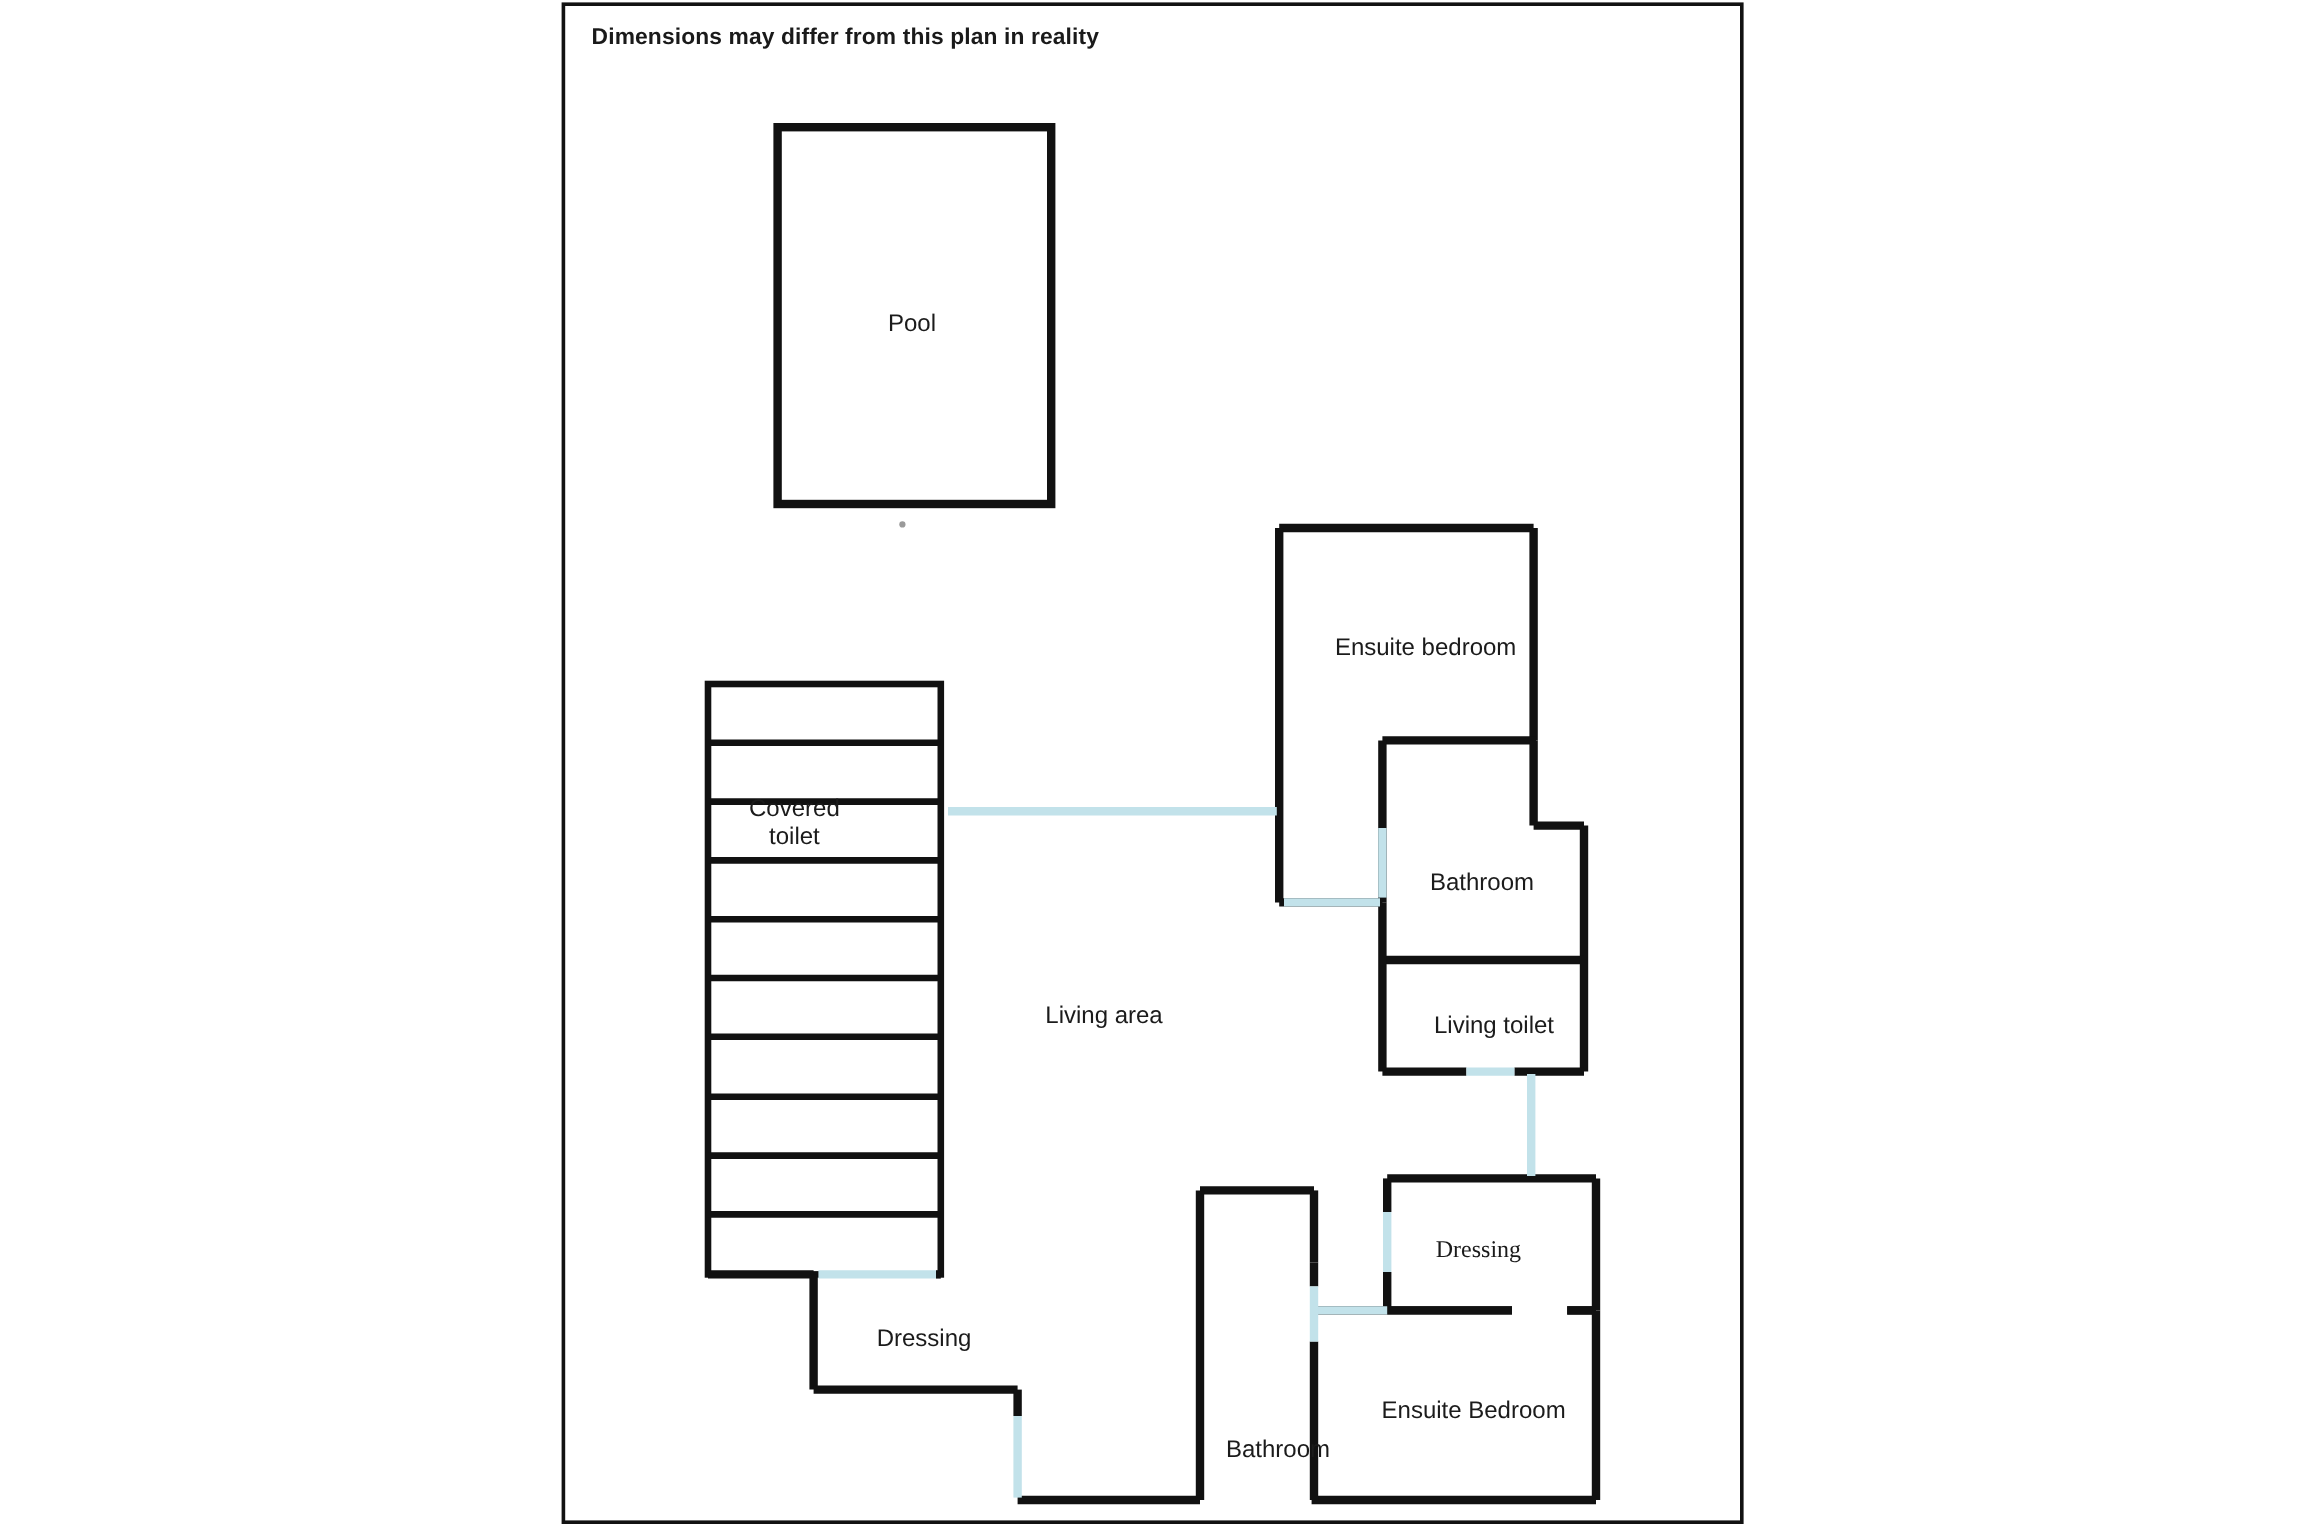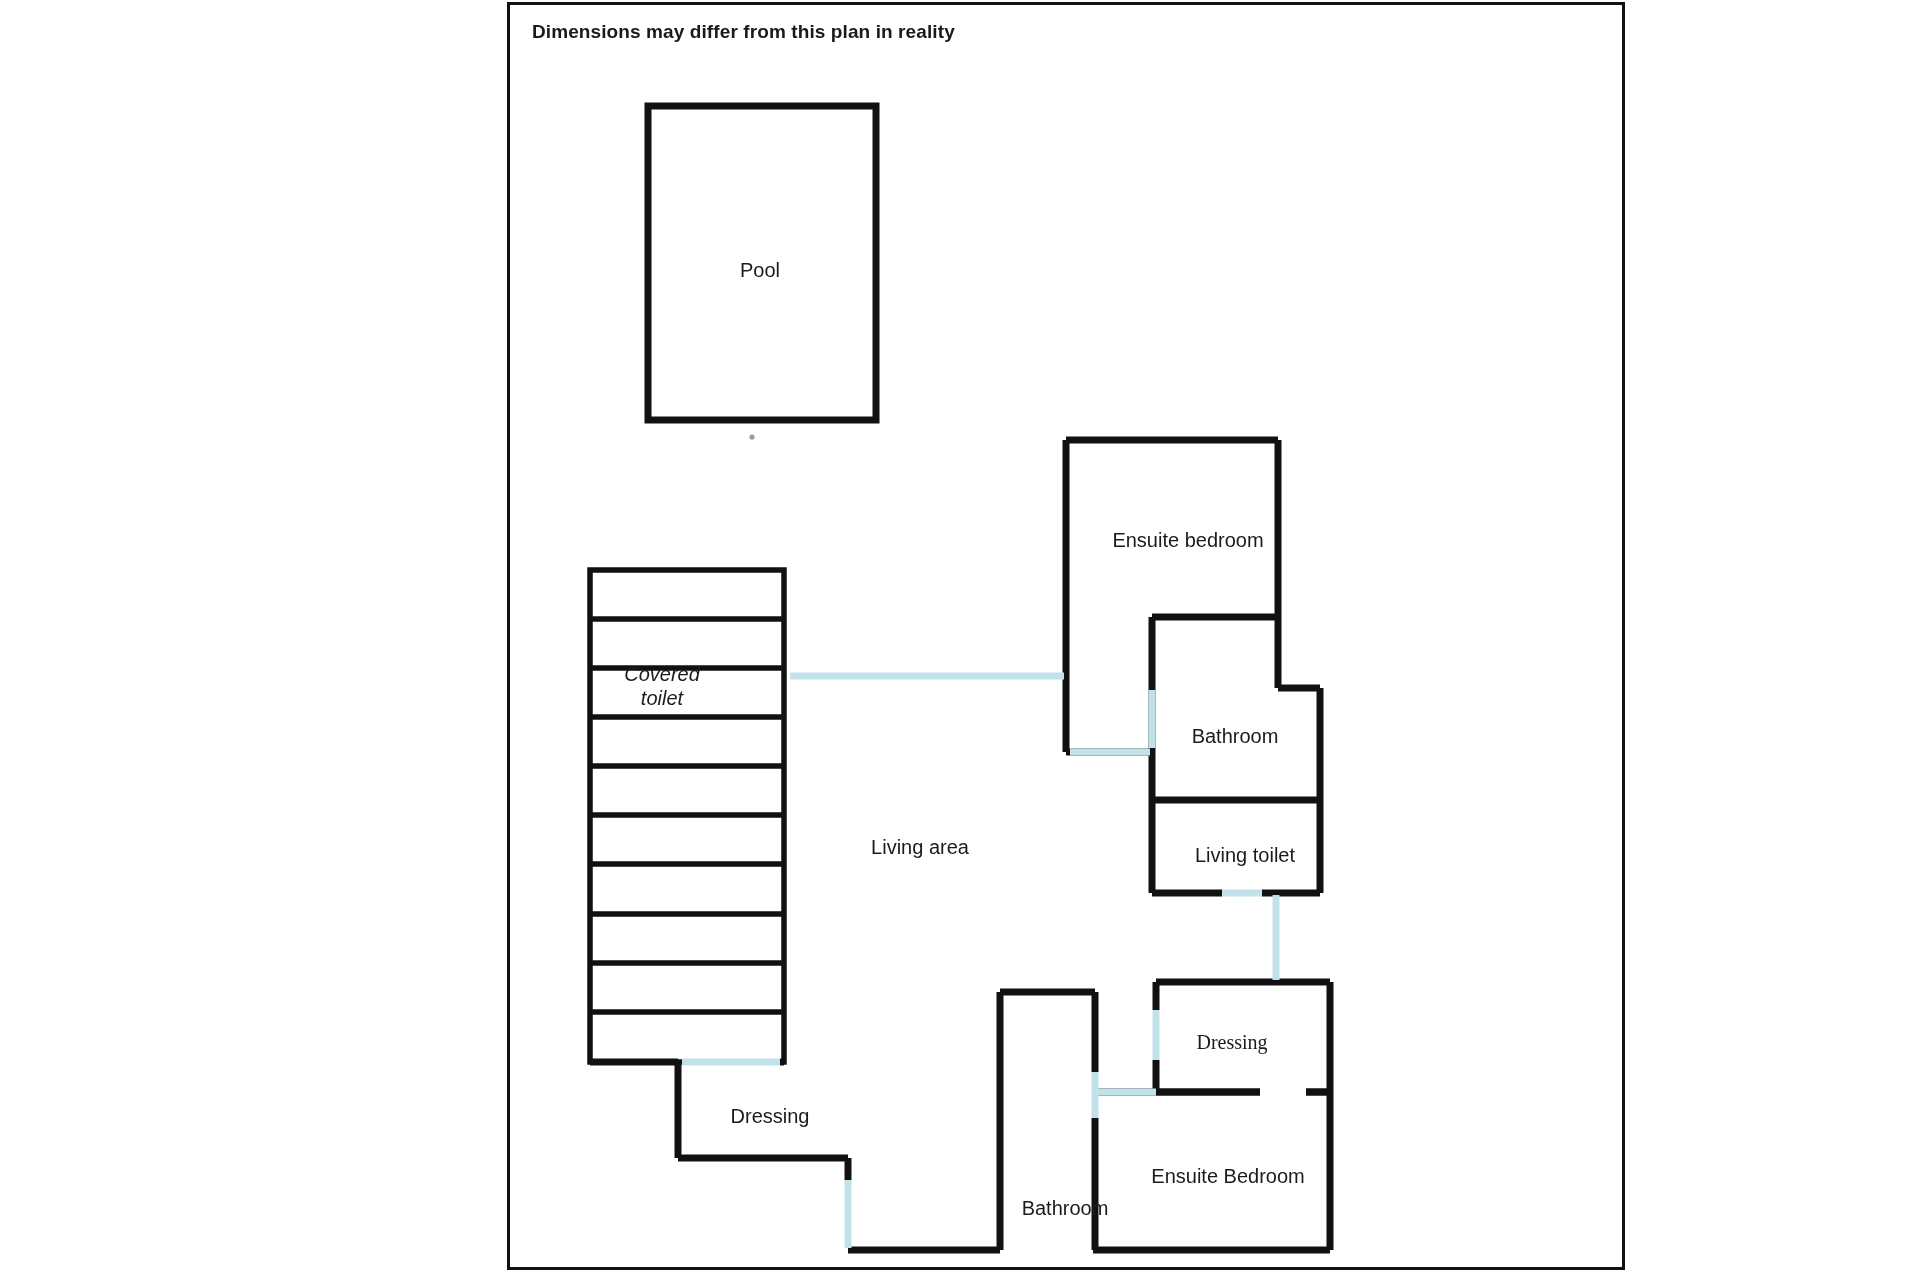--- a/index.html
+++ b/index.html
@@ -10,26 +10,25 @@
   body {
     width: 1920px;
     height: 1280px;
     font-family: "Liberation Sans", sans-serif;
     overflow: hidden;
   }
   #plan-page {
     position: absolute;
     left: 468px;
     top: 2px;
-    width: 1118px;
+    width: 985px;
     height: 1268px;
     border: 3px solid #121212;
     box-sizing: border-box;
     background: #ffffff;
-    margin-left: 39px;
   }
   #plan-note {
     position: absolute;
     left: 22px;
     top: 16px;
     font-size: 19px;
     font-weight: bold;
     color: #1a1a1a;
     letter-spacing: .1px;
     white-space: nowrap;
@@ -44,21 +43,21 @@
   }
   .room-label {
     position: absolute;
     font-size: 20px;
     color: #1b1b1b;
     white-space: nowrap;
     transform: translate(-50%, -50%);
     line-height: 1.22;
     text-align: center;
   }
-  .room-label.two-line { white-space: normal; font-style: italic; }
+  .room-label.two-line { white-space: normal; }
   .wall { stroke: #111111; fill: none; stroke-linecap: butt; }
   .wall-thick { stroke-width: 7; }
   .wall-med { stroke-width: 5.5; }
   .door { stroke: #c2e2ea; stroke-width: 7; fill: none; stroke-linecap: butt; }
   .dot { fill: #9a9a9a; }
 </style>
 </head>
 <body>
 
 <div id="plan-page">

